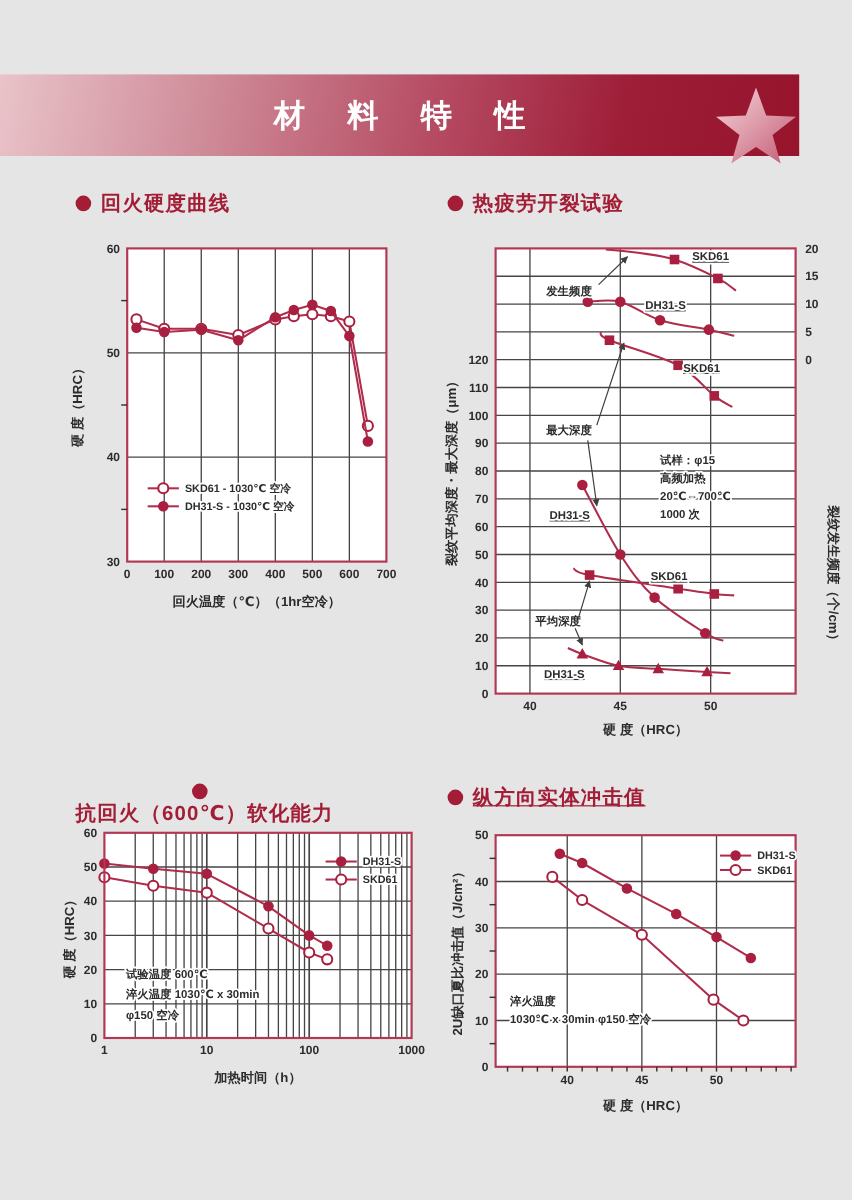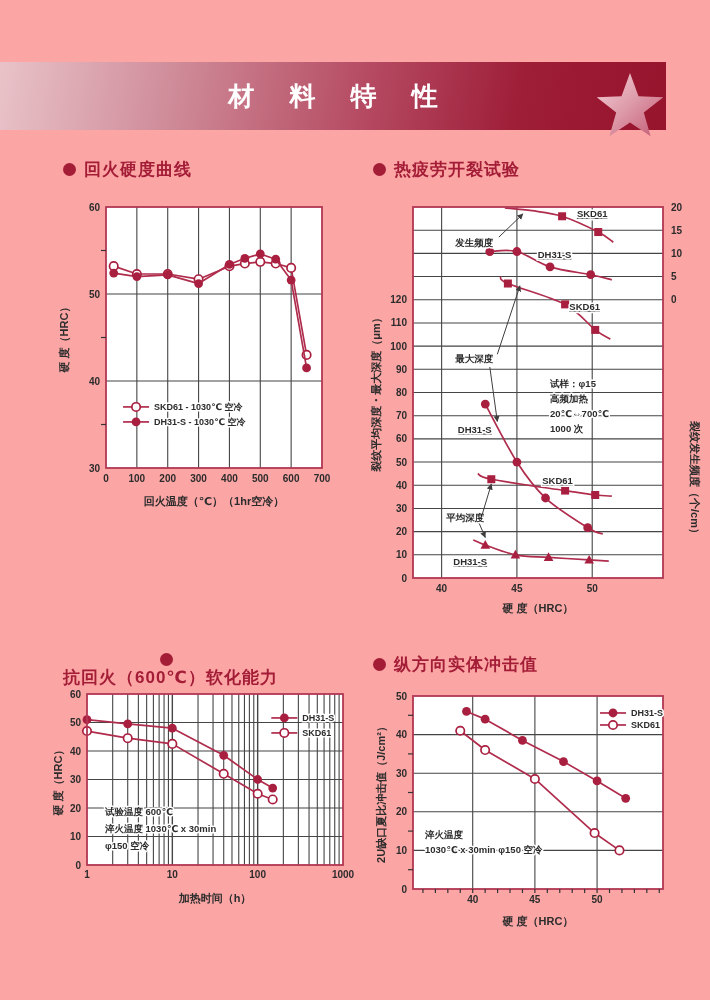--- a/index.html
+++ b/index.html
@@ -1,17 +1,17 @@
 <!DOCTYPE html>
 <html><head>
 <meta charset="utf-8">
 <style>
   html,body{margin:0;padding:0;}
   body{font-family:"Liberation Sans","DejaVu Sans",sans-serif;}
-  .page{position:relative;width:710px;height:1000px;background:#fca5a5;overflow:hidden;}
+  .page{position:relative;width:710px;height:1000px;background:#e5e5e5;overflow:hidden;}
   .banner{position:absolute;left:0;top:62px;width:666px;height:68px;
     background:linear-gradient(100deg,#e9c3c9 0%,#d08e9b 25%,#b54a62 55%,#9e1d37 78%,#96142c 100%);
     display:flex;align-items:center;justify-content:center;}
   .banner-title{color:#ffffff;font-size:26px;font-weight:700;letter-spacing:14px;padding-left:14px;}
   .star-svg{position:absolute;left:590px;top:72px;z-index:2;}
   .section-title{position:absolute;display:flex;align-items:center;color:#a31d36;font-size:17px;font-weight:700;letter-spacing:1px;}
   .bullet{display:inline-block;width:13px;height:13px;border-radius:50%;background:#a31d36;margin-right:8px;}
   .chart-svg{position:absolute;}
 </style>
 </head>
@@ -38,21 +38,21 @@
     <span>热疲劳开裂试验</span>
   </div>
   <div class="section-title" style="left:63px;top:158px;">
     <span class="bullet"></span>
     <span>回火硬度曲线</span>
   </div>
   <div class="section-title" style="left:63px;top:653px;flex-direction:column;">
     <span class="bullet"></span>
     <span>抗回火（600℃）软化能力</span>
   </div>
-  <div class="section-title" style="left:373px;top:653px;">
+  <div class="section-title" style="left:373px;top:653px;text-decoration:underline;">
     <span class="bullet"></span>
     <span>纵方向实体冲击值</span>
   </div>
 
   <svg id="svg-temper" class="chart-svg" style="left:40px;top:190px;" width="320" height="335">
       <defs>
         <marker id="ah-temper" markerWidth="7" markerHeight="7" refX="5.5" refY="3" orient="auto">
           <path d="M0,0 L6,3 L0,6 Z" fill="#3e3e3e"></path>
         </marker>
       </defs>

